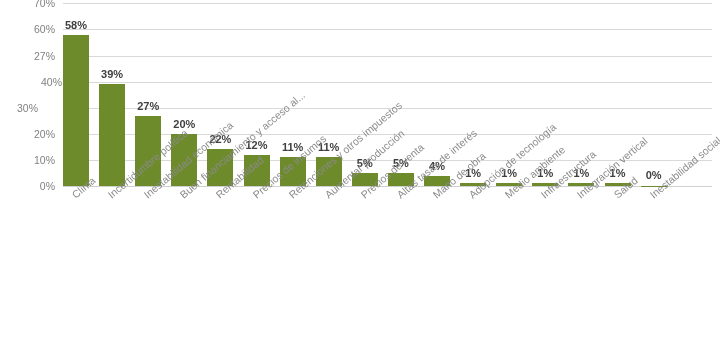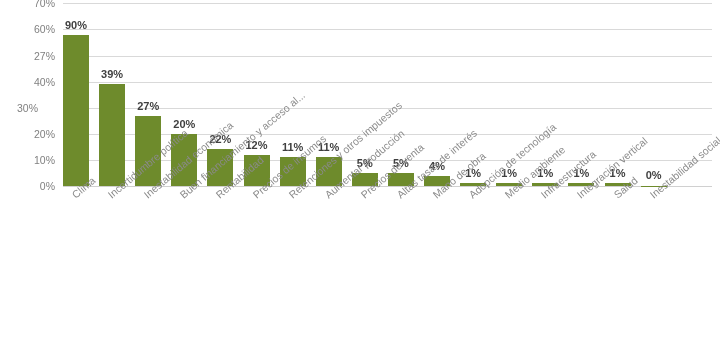--- a/index.html
+++ b/index.html
@@ -78,31 +78,31 @@
         <div class="gridline" style="top: 81.6px;"></div>
         <div class="gridline" style="top: 55.5px;"></div>
         <div class="gridline" style="top: 29.4px;"></div>
         <div class="gridline" style="top: 3.3px;"></div>
       </div>
     <div id="yticks">
         <div class="ytick" style="top: 181px;">0%</div>
         <div class="ytick" style="top: 154.9px;">10%</div>
         <div class="ytick" style="top: 128.8px;">20%</div>
         <div class="ytick" style="top: 102.7px; text-align: center;">30%</div>
-        <div class="ytick" style="top: 76.6px;">40%</div>
+        <div class="ytick" style="top: 76.6px; margin-left: 7px;">40%</div>
         <div class="ytick" style="top: 50.5px;">27%</div>
         <div class="ytick" style="top: 24.4px;">60%</div>
         <div class="ytick" style="top: -1.7px;">70%</div>
       </div>
   </div>
 
   <div class="bars" id="bars">
       <div class="bar-slot" style="left: 63px; height: 151.38px;">
         <div class="bar" style="height: 151.38px;"></div>
-        <div class="bar-label" style="bottom: 155.38px;">90%</div>
+        <div class="bar-label" style="bottom: 155.38px;">58%</div>
       </div>
       <div class="bar-slot" style="left: 99.1px; height: 101.79px;">
         <div class="bar" style="height: 101.79px;"></div>
         <div class="bar-label" style="bottom: 105.79px;">39%</div>
       </div>
       <div class="bar-slot" style="left: 135.2px; height: 70.47px; border-radius: 11px;">
         <div class="bar" style="height: 70.47px;"></div>
         <div class="bar-label" style="bottom: 74.47px;">27%</div>
       </div>
       <div class="bar-slot" style="left: 171.3px; height: 52.2px;">

